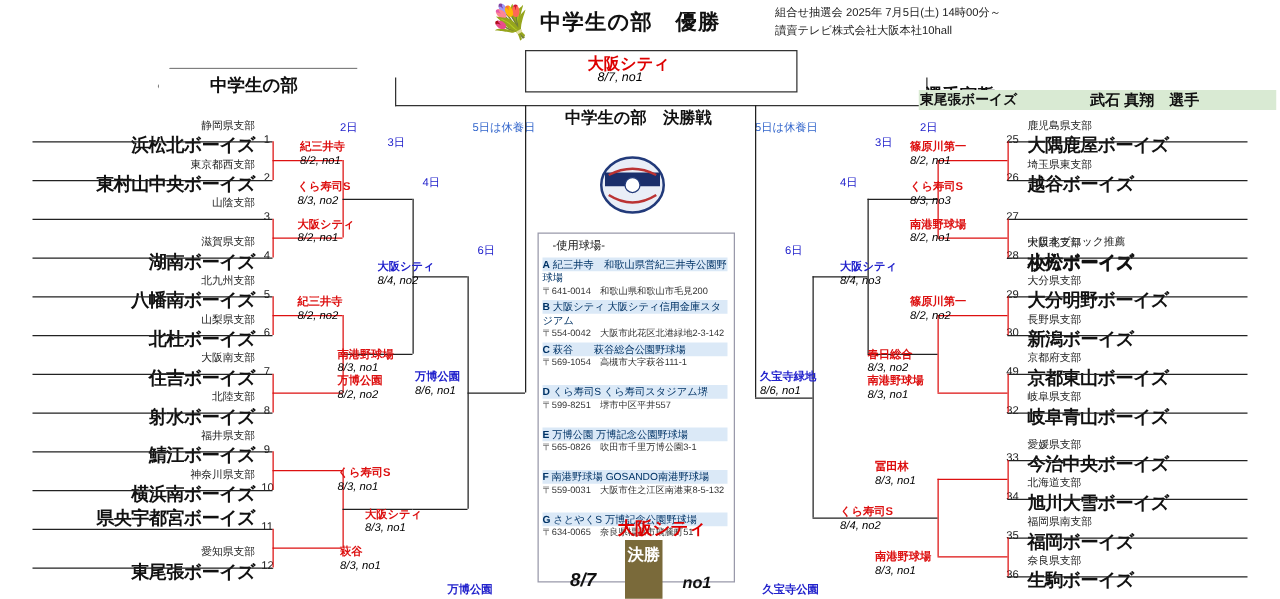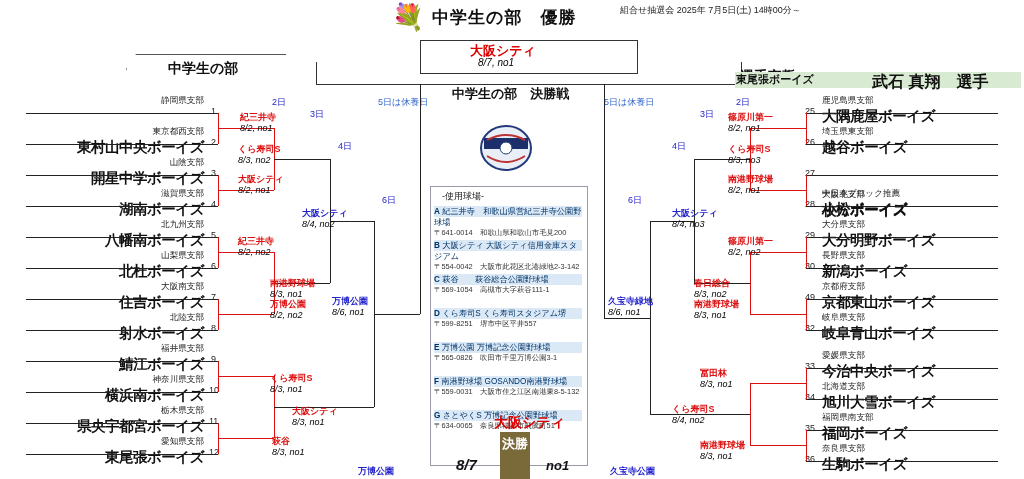--- a/index.html
+++ b/index.html
@@ -24,21 +24,21 @@
   #rest-left{left:378px;top:96px;font-size:9px;color:#36c;}
   #rest-right{left:604px;top:96px;font-size:9px;color:#36c;}
   
   #left-banner{left:126px;top:54px;width:160px;height:30px;background:#fff;border:1px solid #555;
     clip-path:polygon(10px 0,160px 0,160px 30px,10px 30px,0 15px);}
   #left-banner-label{left:168px;top:60px;font-size:14px;font-weight:bold;}
   
   #oath-title{left:740px;top:68px;font-size:14px;font-weight:bold;}
   #oath-bar{left:735px;top:72px;width:286px;height:16px;background:#d9ead3;}
   #oath-team{left:736px;top:72px;font-size:11px;font-weight:bold;}
-  #oath-player{left:872px;top:72px;font-size:16px;font-weight:bold;}
+  #oath-player{left:872px;top:72px;font-size:12px;font-weight:bold;}
   
   #logo{left:478px;top:118px;width:56px;height:58px;}
   
   #venue-panel{left:430px;top:186px;width:156px;height:278px;border:1px solid #99a;background:#fff;}
   #venue-head{left:442px;top:190px;font-size:9px;}
   .venue-row{position:absolute;left:434px;width:150px;font-size:8.2px;line-height:1.35;}
   .venue-row .vl{font-weight:bold;color:#036;}
   .venue-row .vn{color:#036;}
   .venue-row .va{color:#333;font-size:7.4px;}
   .venue-band{position:absolute;left:434px;width:148px;height:11px;background:#dbe9f7;}
@@ -66,20 +66,21 @@
   .win.blue .w1{color:#2222cc;}
   .round{position:absolute;font-size:9px;color:#2222cc;}
 </style>
 </head>
 <body>
 
 <div class="abs" id="flower">💐</div>
 <div class="abs" id="header-title">中学生の部　優勝</div>
 <div class="abs" id="draw-info">
   <div>組合せ抽選会  2025年 7月5日(土) 14時00分～</div>
+  <div>讀賣テレビ株式会社大阪本社10hall</div>
 </div>
 
 <div class="abs" id="champion-box"></div>
 <div class="abs" id="champion-name">大阪シティ</div>
 <div class="abs" id="champion-sub">8/7, no1</div>
 <div class="abs" id="final-bar"></div>
 <div class="abs" id="final-label">中学生の部　決勝戦</div>
 <div class="abs" id="rest-left">5日は休養日</div>
 <div class="abs" id="rest-right">5日は休養日</div>
 
@@ -147,32 +148,32 @@
   <div class="va">〒634-0065　奈良県橿原市飛騰町51</div>
 </div>
 
 <div class="abs" id="final-team">大阪シティ</div>
 <div class="abs" id="final-kanji">決勝</div>
 <div class="abs" id="final-date">8/7</div>
 <div class="abs" id="final-no">no1</div>
 
 <div class="team left" style="left:14px;top:95px;">
   <div class="pref">静岡県支部</div>
+  <div class="tname">浜松北ボーイズ</div>
 </div>
 <div class="seed" style="left:211px;top:106px;">1</div>
 
 <div class="team left" style="left:14px;top:126px;">
   <div class="pref">東京都西支部</div>
   <div class="tname">東村山中央ボーイズ</div>
 </div>
 <div class="seed" style="left:211px;top:137px;">2</div>
 
 <div class="team left" style="left:14px;top:157px;">
   <div class="pref">山陰支部</div>
-  <div class="tname">開星中学ボーイズ</div>
 </div>
 <div class="seed" style="left:211px;top:168px;">3</div>
 
 <div class="team left" style="left:14px;top:188px;">
   <div class="pref">滋賀県支部</div>
   <div class="tname">湖南ボーイズ</div>
 </div>
 <div class="seed" style="left:211px;top:199px;">4</div>
 
 <div class="team left" style="left:14px;top:219px;">
@@ -205,21 +206,20 @@
 </div>
 <div class="seed" style="left:211px;top:354px;">9</div>
 
 <div class="team left" style="left:14px;top:374px;">
   <div class="pref">神奈川県支部</div>
   <div class="tname">横浜南ボーイズ</div>
 </div>
 <div class="seed" style="left:209px;top:385px;">10</div>
 
 <div class="team left" style="left:14px;top:405px;">
-  <div class="pref">栃木県支部</div>
   <div class="tname">県央宇都宮ボーイズ</div>
 </div>
 <div class="seed" style="left:209px;top:416px;">11</div>
 
 <div class="team left" style="left:14px;top:436px;">
   <div class="pref">愛知県支部</div>
   <div class="tname">東尾張ボーイズ</div>
 </div>
 <div class="seed" style="left:209px;top:447px;">12</div>
 

